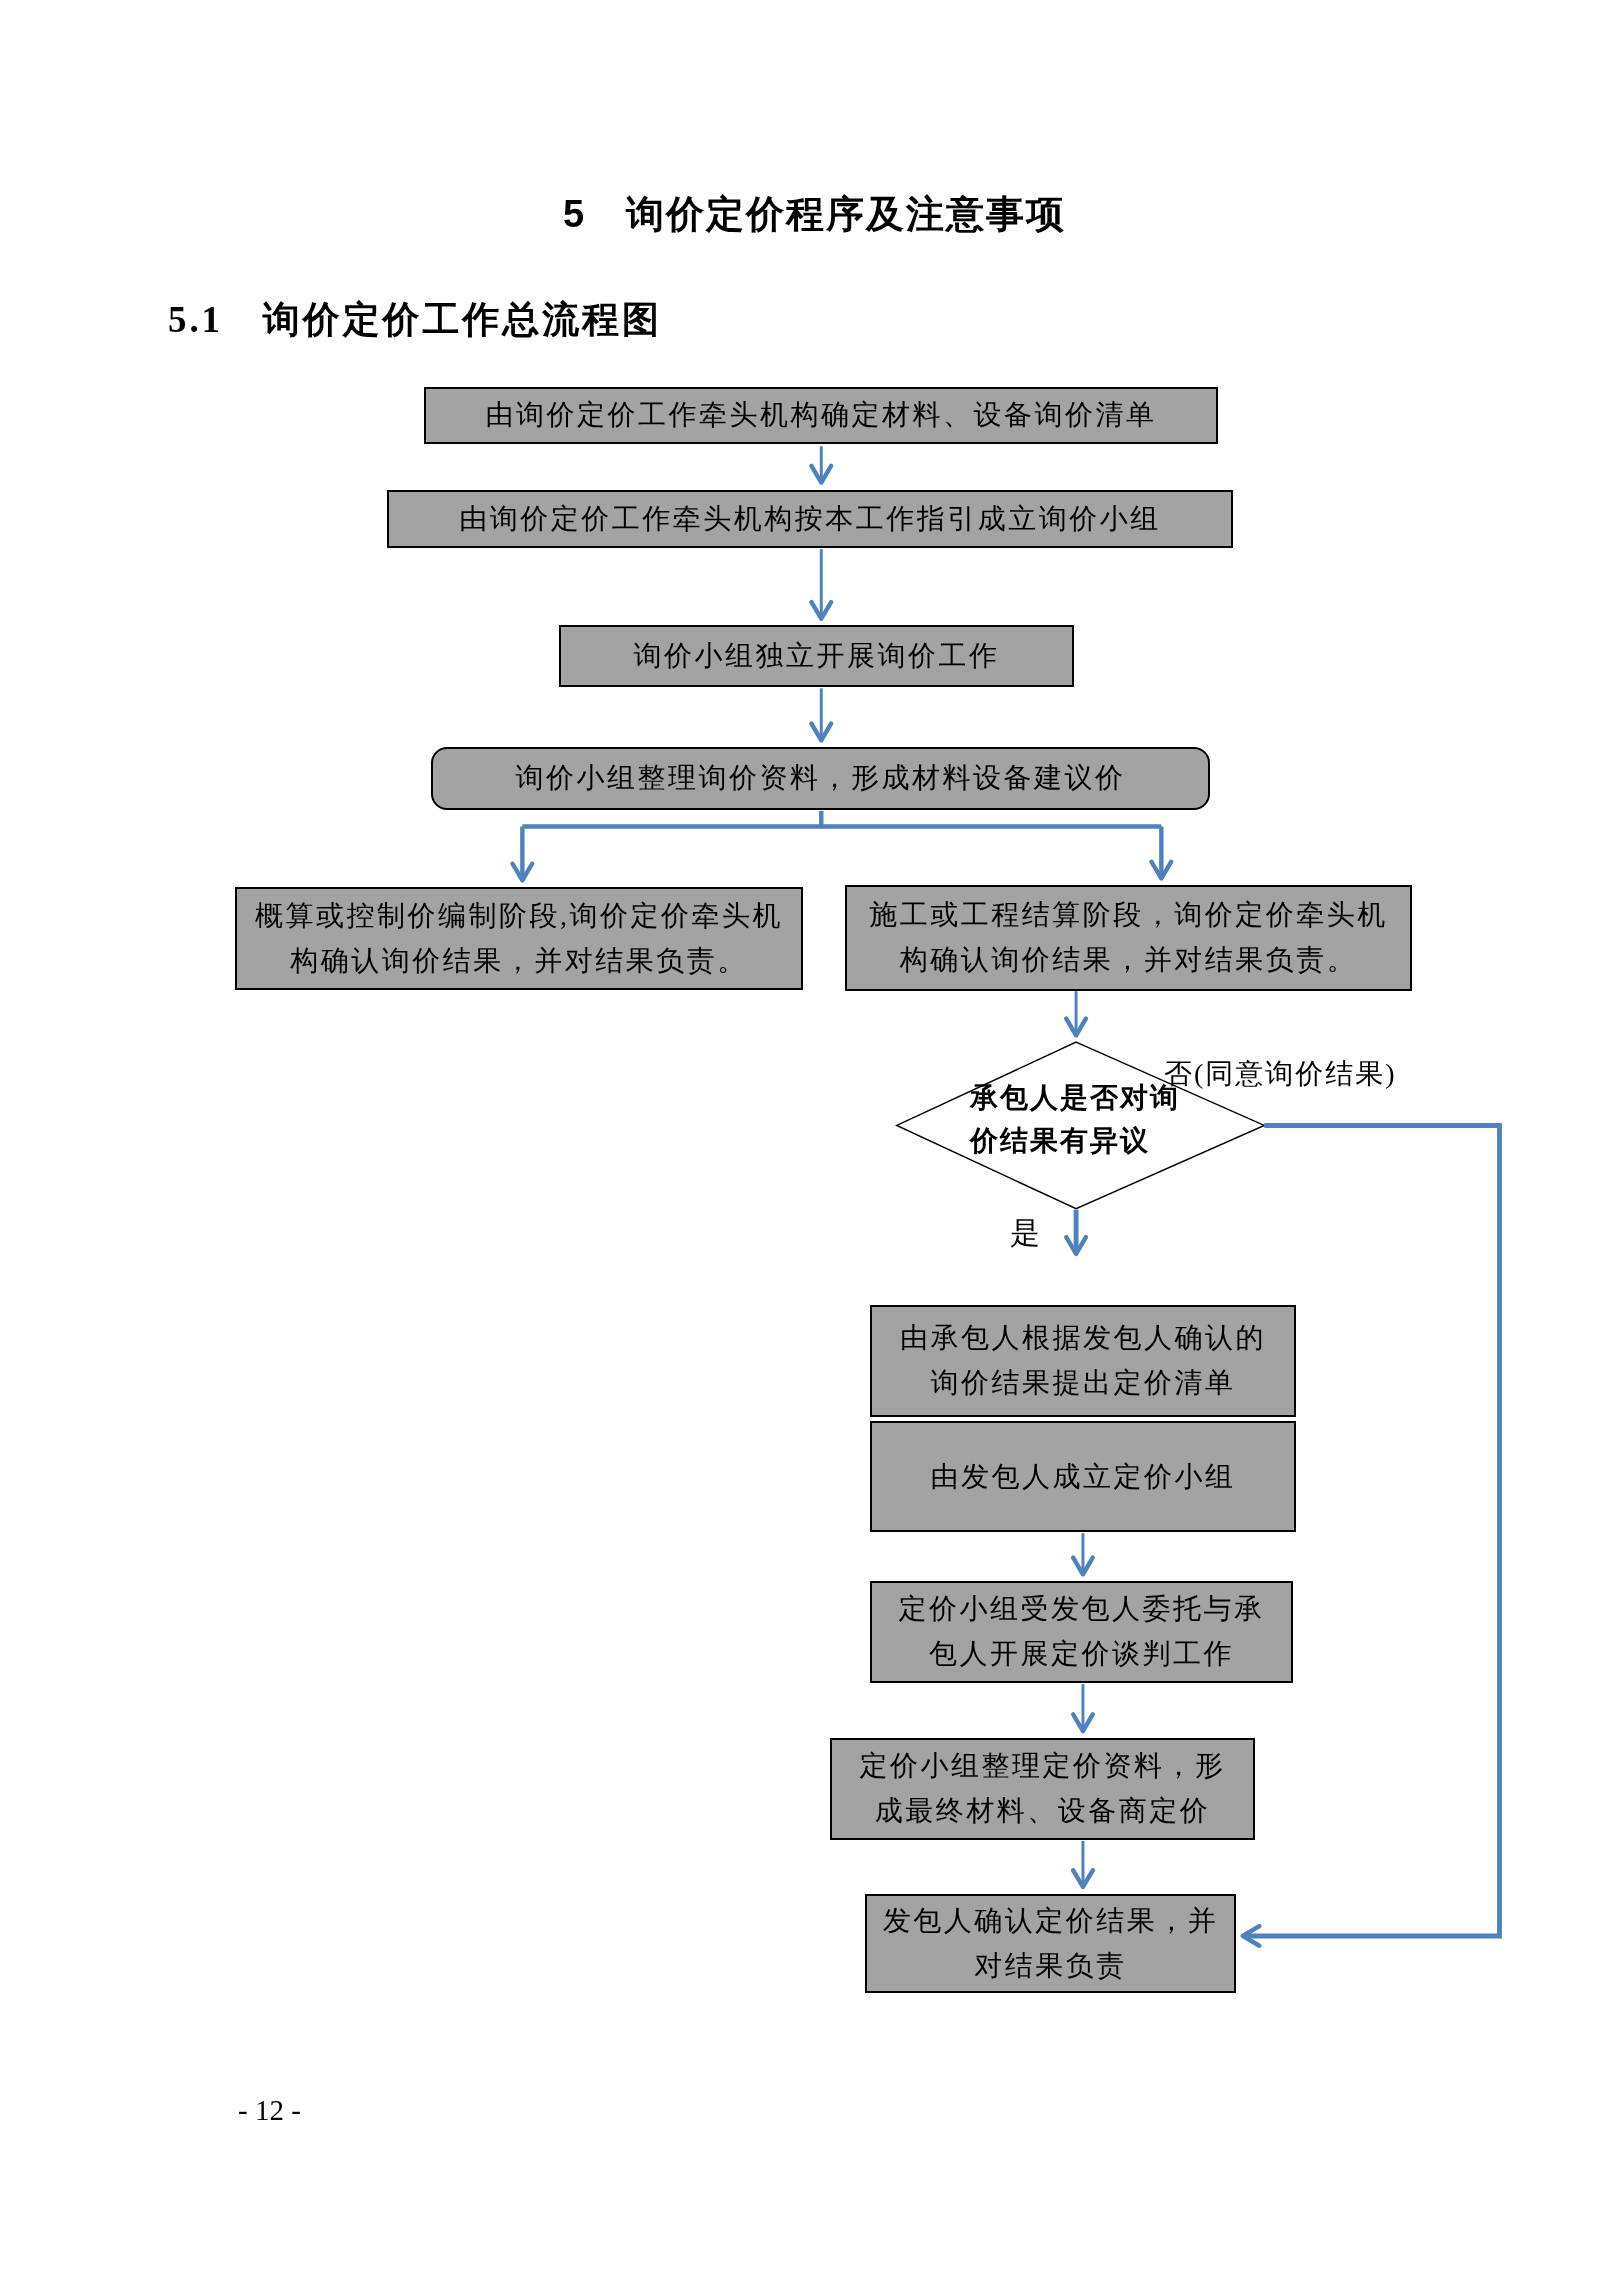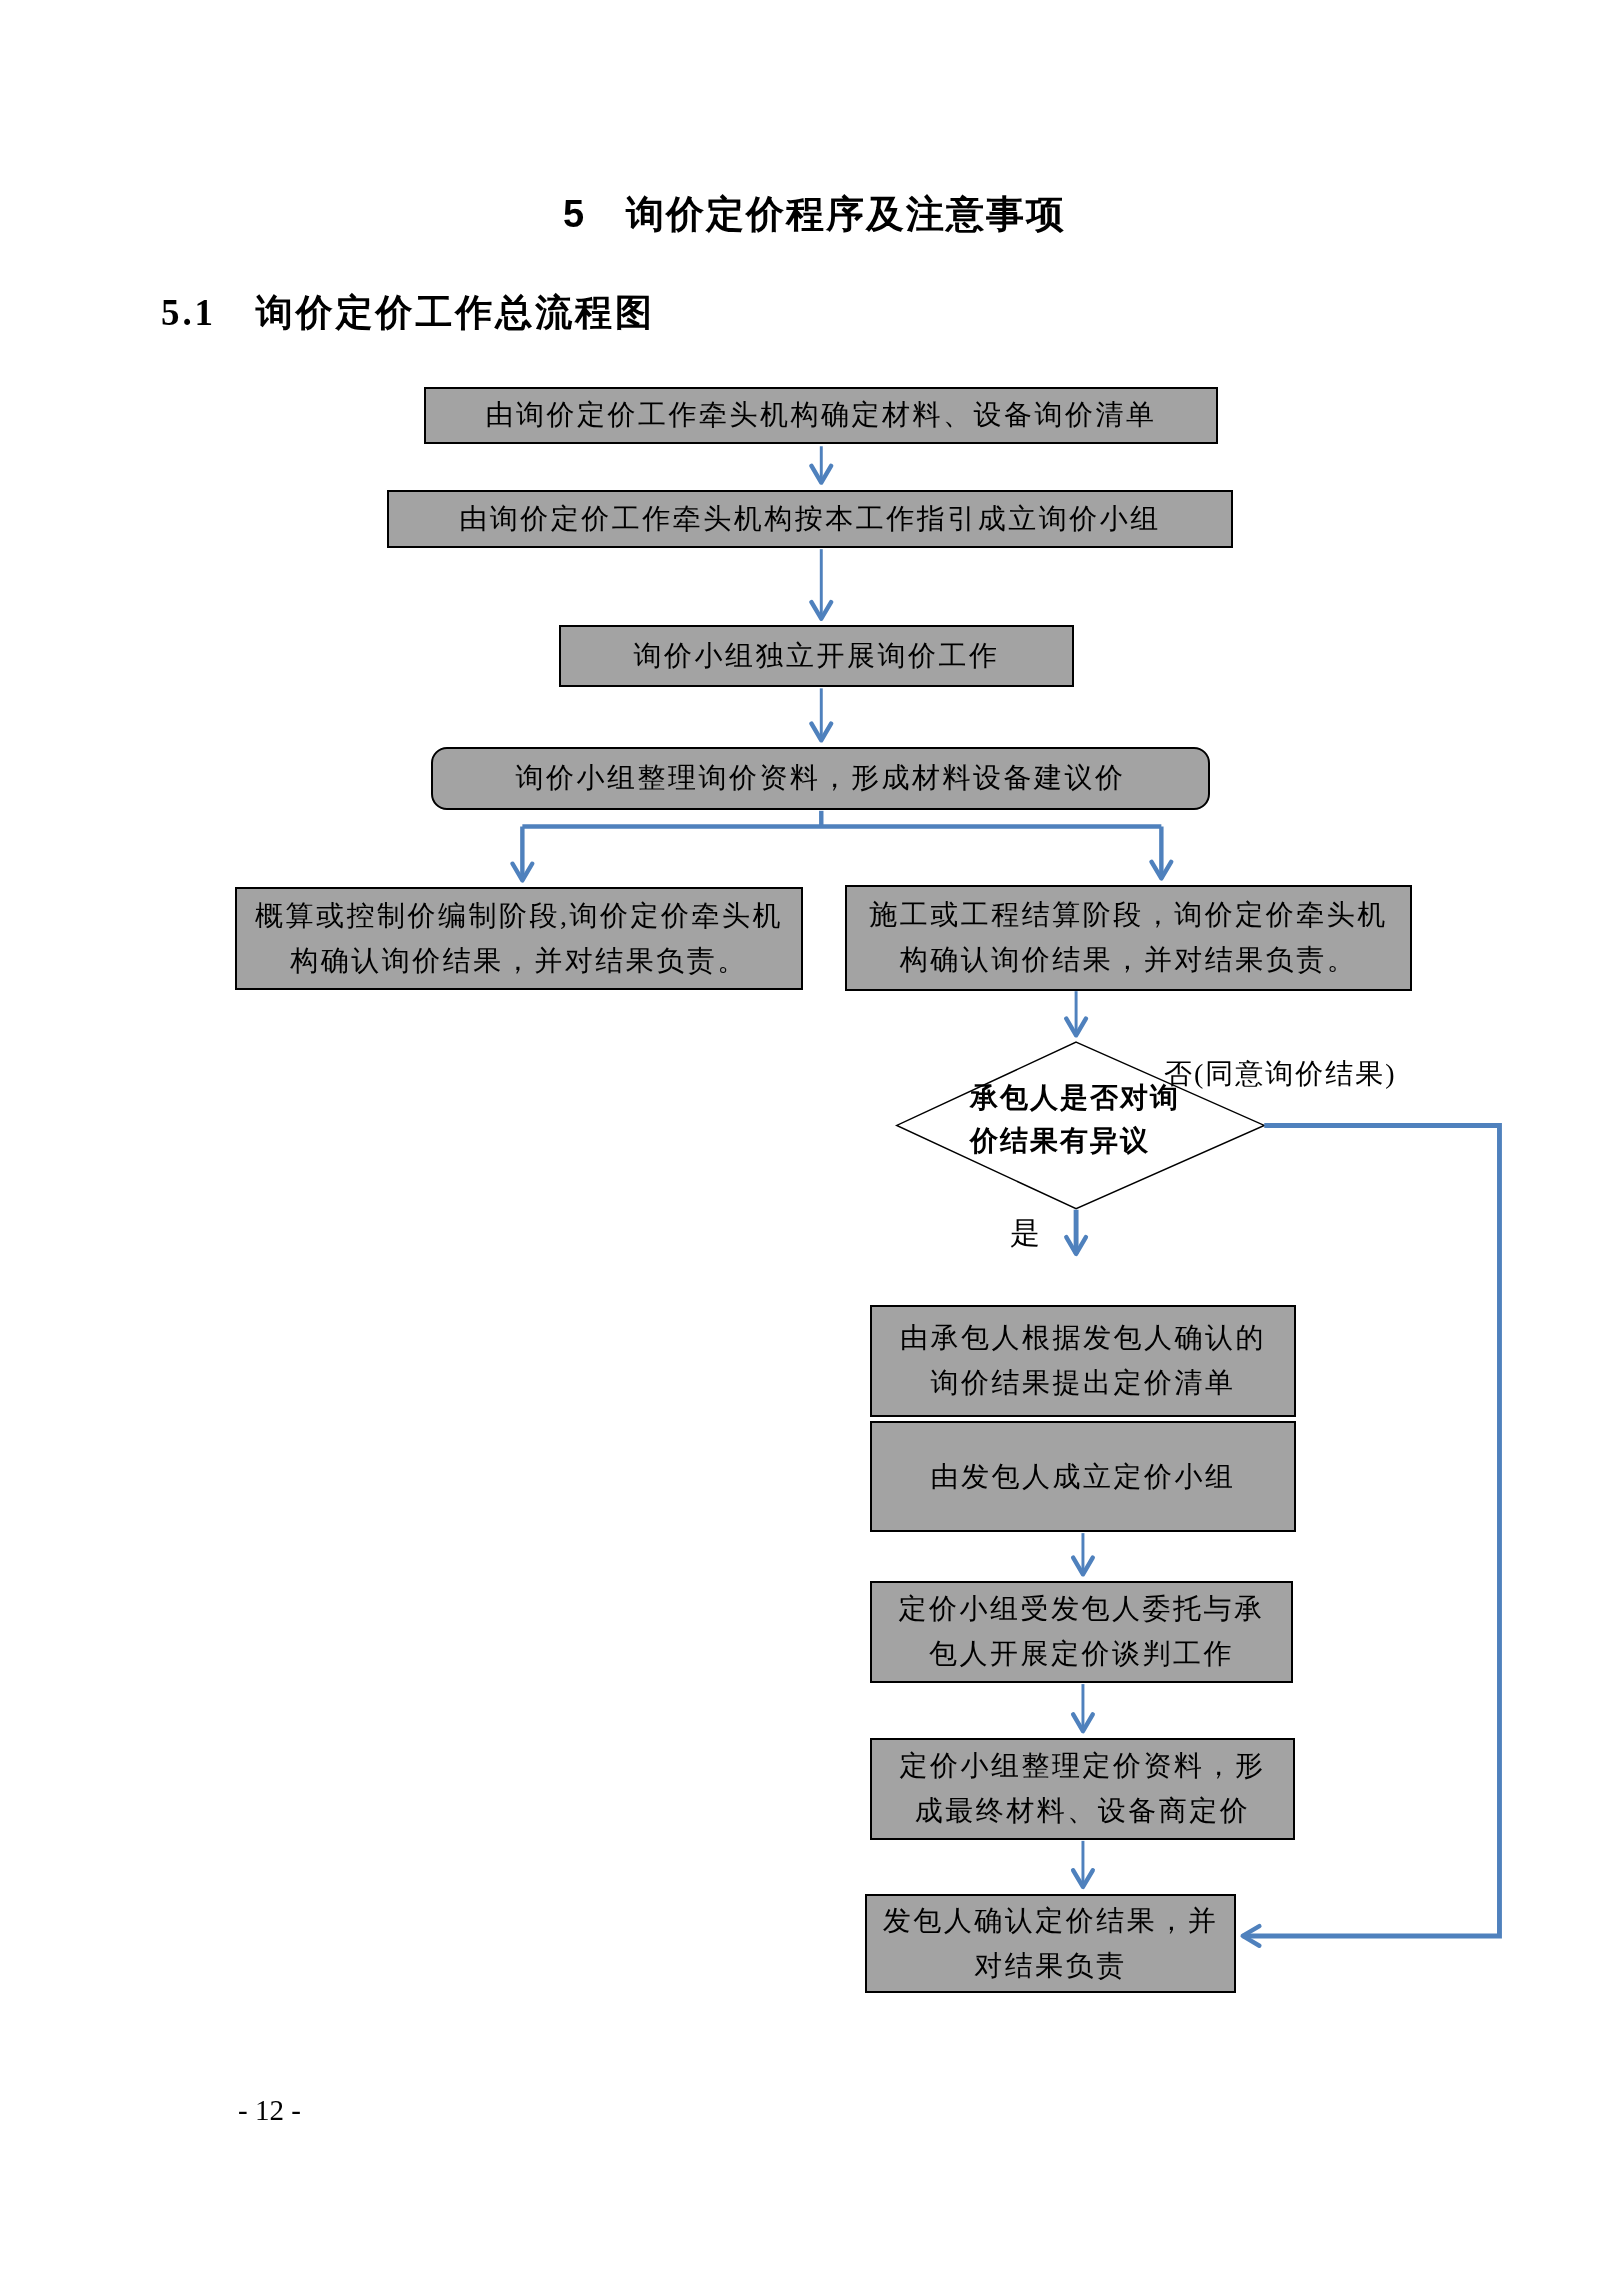--- a/index.html
+++ b/index.html
@@ -8,21 +8,21 @@
     position:relative; width:1621px; height:2293px;
     background:#ffffff; overflow:hidden;
     font-family:"Liberation Serif", serif; color:#000;
   }
   .doc-title {
     position:absolute; top:185px; left:0; width:100%; margin:4px;
     text-align:center; font-family:"Liberation Sans", sans-serif;
     font-size:38px; font-weight:bold; letter-spacing:2px;
   }
   .section-heading {
-    position:absolute; top:287px; left:160px; margin:1px;
+    position:absolute; top:287px; left:160px; margin:8px;
     font-family:"Liberation Serif", serif;
     font-size:37px; font-weight:bold; letter-spacing:2.9px;text-align:right;
   }
   svg.connectors { position:absolute; left:0; top:0; }
   .conn { stroke:var(--accent); fill:none; }
   .w3 { stroke-width:3px; }
   .w45 { stroke-width:4.5px; }
   .w5 { stroke-width:5px; }
   .diamond-shape { fill:#ffffff; stroke:#000; stroke-width:1.5px; }
   .box {
@@ -121,21 +121,21 @@
   </div>
 
   <div class="box top-align" style="left:870px; top:1421px; width:426px; height:111px;">
     <span>由发包人成立定价小组</span>
   </div>
 
   <div class="box" style="left:870px; top:1581px; width:423px; height:102px;">
     <span>定价小组受发包人委托与承包人开展定价谈判工作</span>
   </div>
 
-  <div class="box" style="left:870px; top:1738px; width:425px; height:102px;">
+  <div class="box" style="left:830px; top:1738px; width:425px; height:102px;">
     <span>定价小组整理定价资料，形成最终材料、设备商定价</span>
   </div>
 
   <div class="box" style="left:865px; top:1894px; width:371px; height:99px;">
     <span>发包人确认定价结果，并对结果负责</span>
   </div>
 
   <div class="page-number">- 12 -</div>
 
 </div>

